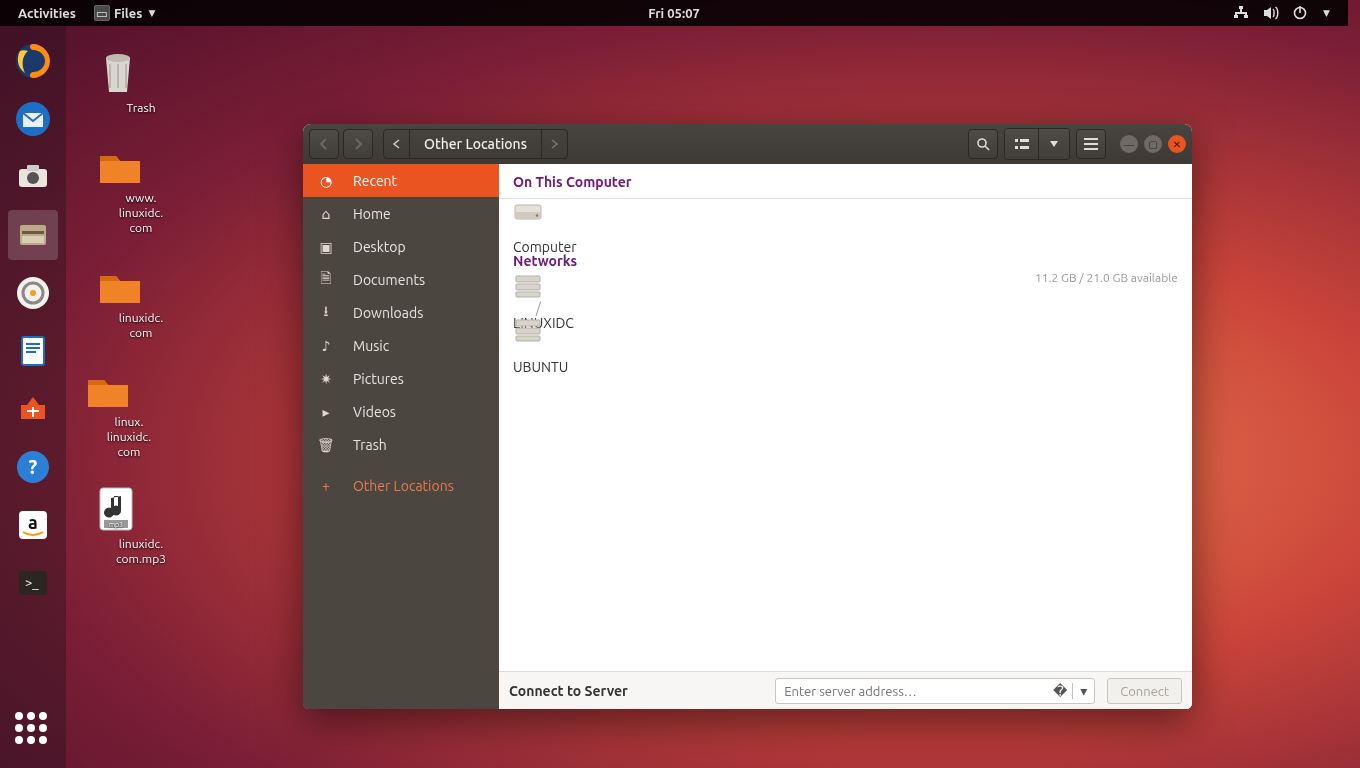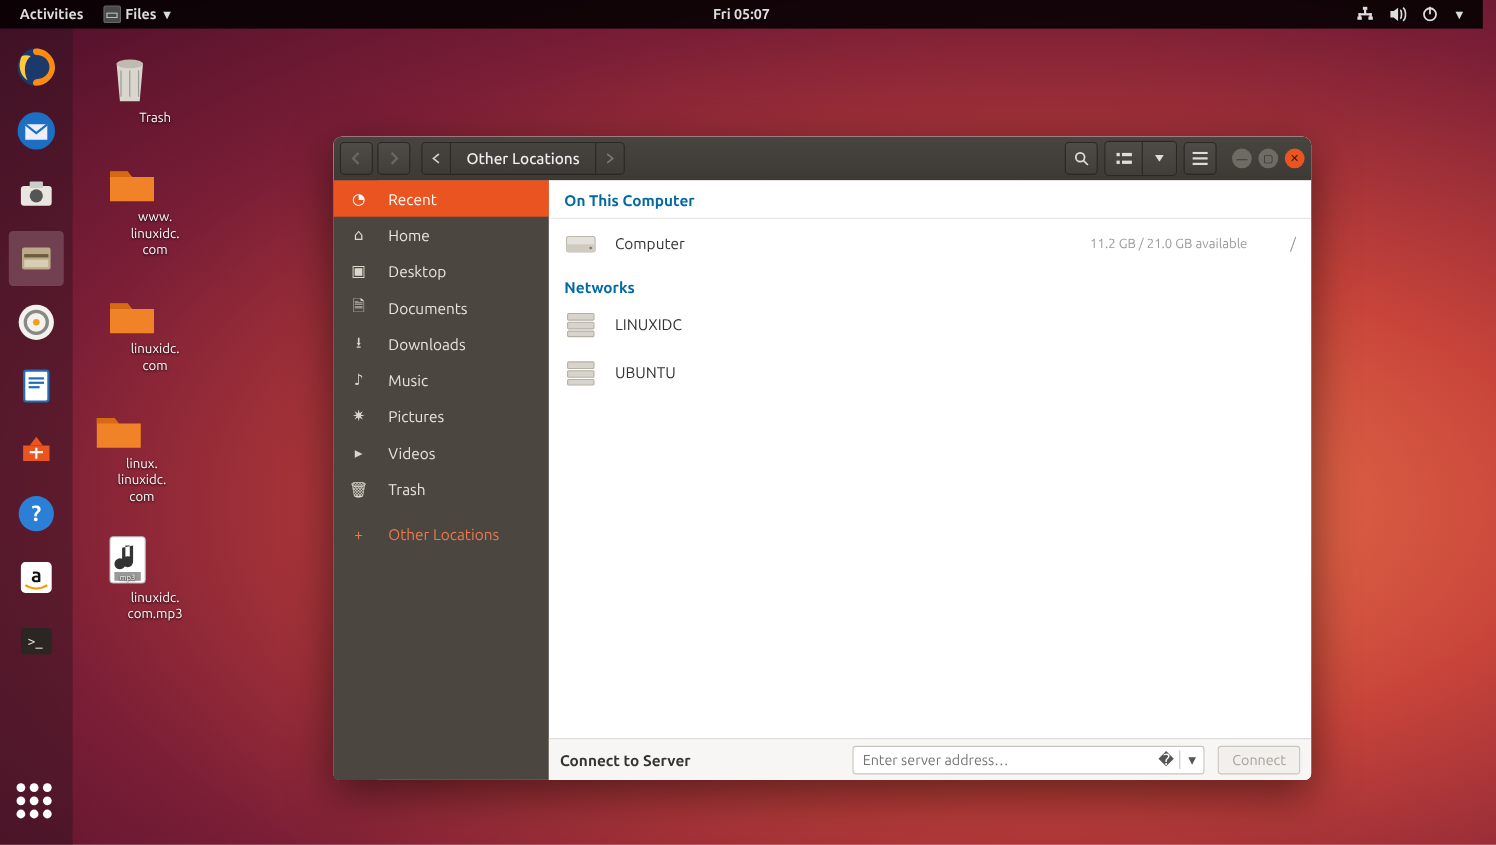--- a/index.html
+++ b/index.html
@@ -46,22 +46,22 @@
 .body { display:flex; height:calc(100% - 40px);}
 .sidebar { width:196px; background:#4b463f; color:#e7e4df; display:flex; flex-direction:column; font-size:14px;}
 .sb-item { display:flex; align-items:center; height:33px; padding:0 14px; gap:18px; cursor:pointer;}
 .sb-item .sico { width:18px; text-align:center; color:#ddd7cd;}
 .sb-item.sel { background:#e95420; color:#fff;}
 .sb-item.sel .sico{color:#fff;}
 .sb-item.other { color:#e97a4e; margin-top:8px;}
 .sb-item.other .sico{color:#e97a4e;}
 .gutter { width:40px; background:#38342e;}
 .main { flex:1; background:#fff; color:#333; display:flex; flex-direction:column;}
-.section-h { padding:10px 14px 8px; font-weight:700; color:#0369a1; border-bottom:1px solid #e5e5e5;}
-.row { display:flex; align-items:center; height:44px; padding:0 14px; gap:16px; cursor:pointer;}
+.section-h { padding:10px 14px 8px; font-weight:700; color:#701a75; border-bottom:1px solid #e5e5e5;}
+.row { display:flex; align-items:flex-start; height:44px; padding:0 14px; gap:16px; cursor:pointer;flex-direction:column;}
 .row .ic { width:30px; height:30px; display:flex; align-items:center; justify-content:center;}
 .row .name { color:#333;}
 .row .disk { margin-left:auto; color:#9b9b9b; font-size:12px;}
 .row .mnt { width:28px; text-align:right; color:#9b9b9b;}
 .section-h.net { border-top:none; border-bottom:none; padding-bottom:4px;}
 .footer { margin-top:auto; height:38px; border-top:1px solid #ddd; display:flex; align-items:center; padding:0 10px; gap:12px; background:#f7f6f5;}
 .footer .flabel { font-weight:700; color:#333; margin-right:auto;}
 .addr { height:26px; width:320px; display:flex; align-items:center; border:1px solid #c9c5bf; border-radius:3px; background:#fff;margin-left:42px;}
 .addr input{ flex:1; border:none; padding:0 8px; font-size:13px; color:#555; background:transparent; outline:none;}
 .addr .q { width:24px; text-align:center; color:#555;}

